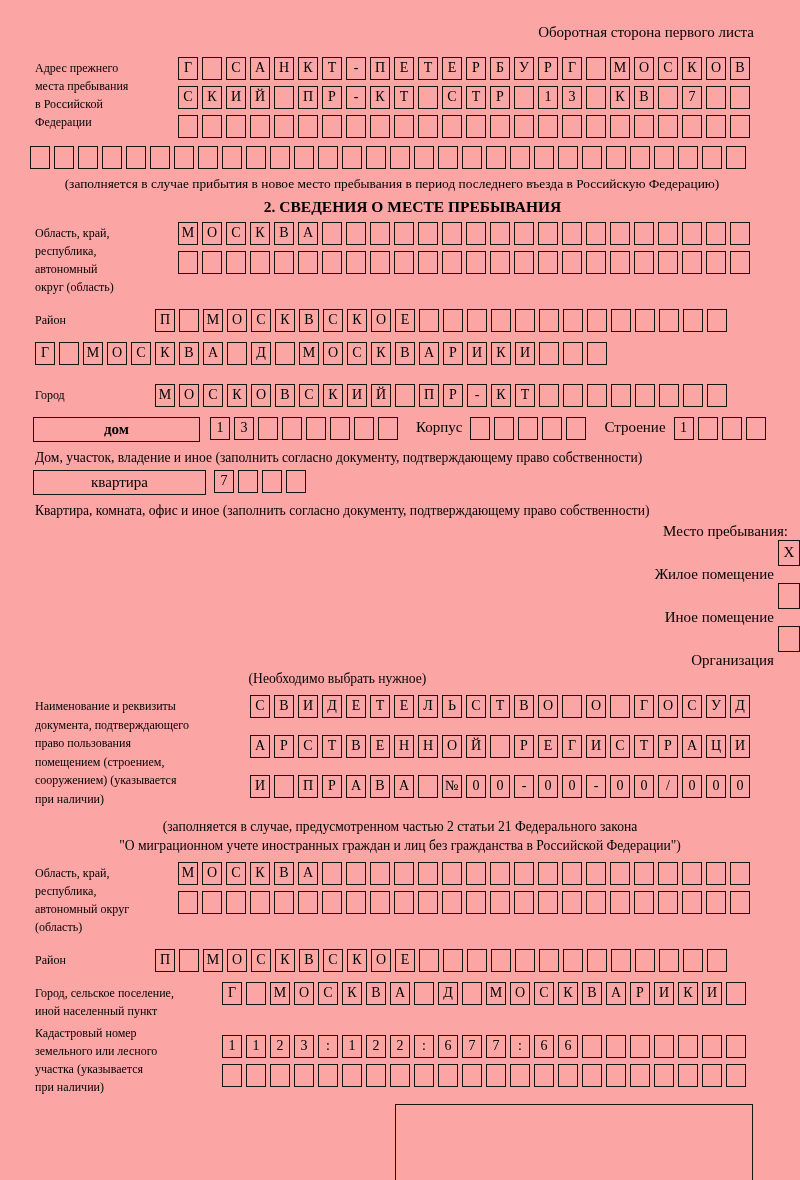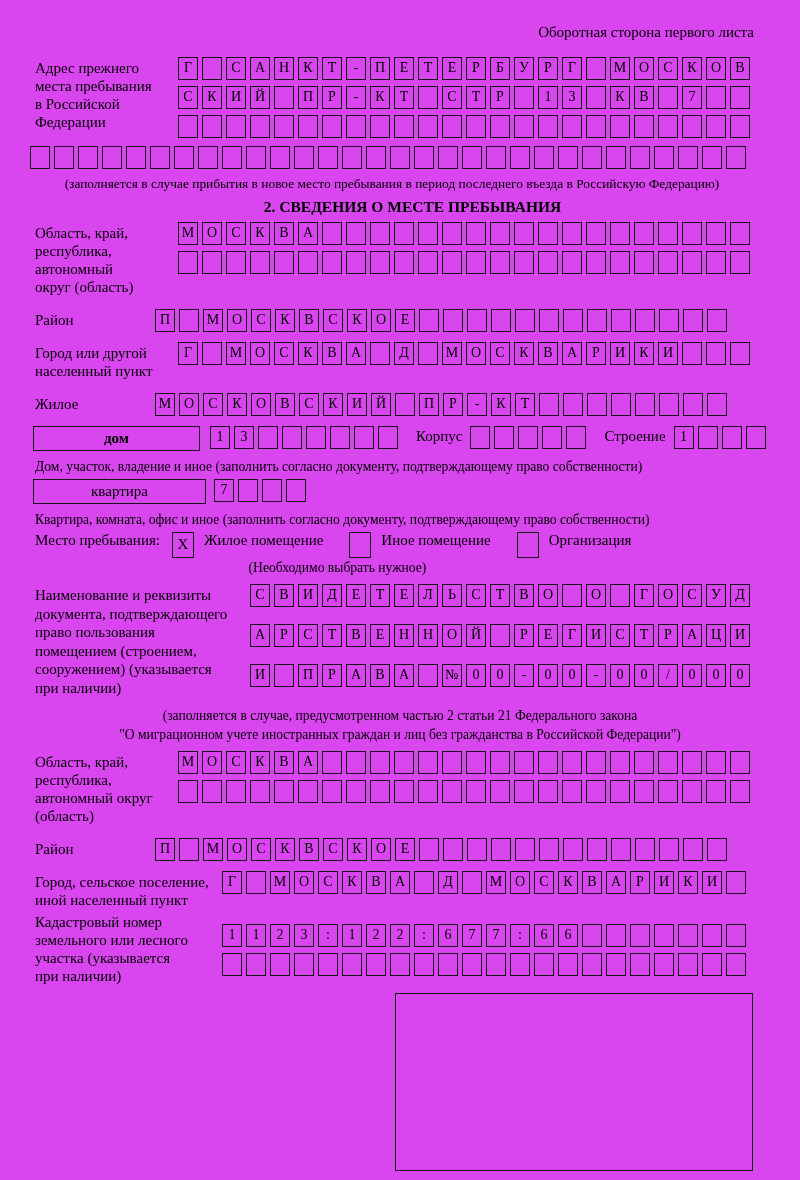--- a/index.html
+++ b/index.html
@@ -1,25 +1,25 @@
 <!DOCTYPE html>
 <html><head>
 <meta charset="utf-8">
 <style>
   html,body{margin:0;padding:0;background:#fff;}
   .page{
     position:relative;width:800px;height:1180px;overflow:hidden;
-    background:#d946ef;color:#000;
+    background:#fca5a5;color:#000;
     font-family:"Liberation Serif","DejaVu Serif",serif;
     font-size:15px;
   }
   .header-note{padding:24px 46px 0 0;text-align:right;font-size:15px;margin-bottom:16px;}
 
   .frow{display:flex;align-items:flex-start;margin-left:35px;}
-  .flabel{flex:none;line-height:18px;font-size:15px;padding-top:2px;}
+  .flabel{flex:none;line-height:18px;font-size:12px;padding-top:2px;}
   .w143{width:143px;}
   .w120{width:120px;}
   .w187{width:187px;}
   .w215{width:215px;}
   .rows{flex:none;}
 
   .boxrow{height:23px;margin-bottom:6px;white-space:nowrap;line-height:0;}
   .cell{
     box-sizing:border-box;display:inline-block;width:20px;height:23px;
     border:1.5px solid #161616;margin-right:4px;
@@ -37,21 +37,21 @@
   .houserow{display:flex;align-items:flex-start;margin:1px 0 3px 33px;white-space:nowrap;}
   .widebox{
     box-sizing:border-box;border:1.5px solid #161616;height:25px;
     text-align:center;line-height:22px;font-size:15px;flex:none;
   }
   .dom-box{width:167px;margin-right:10px;font-weight:bold;}
   .kv-box{width:173px;margin-right:8px;}
   .mid-label{flex:none;margin:2px 8px 0 14px;font-size:15px;}
   .caption{margin:0 0 4px 35px;font-size:13.6px;line-height:17px;}
 
-  .stayrow{display:flex;align-items:flex-start;margin:3px 0 2px 35px;}
+  .stayrow{display:flex;align-items:flex-end;margin:3px 0 2px 35px;flex-direction:column;}
   .stay-label{margin-right:12px;}
   .checkbox{
     box-sizing:border-box;width:22px;height:26px;border:1.5px solid #161616;
     text-align:center;line-height:23px;font-size:15px;flex:none;
   }
   .opt-label{margin:0 26px 0 10px;}
   .choose-note{margin:0 0 8px 240px;width:195px;text-align:center;font-size:13.6px;}
 
   .doc-label{line-height:18.6px;}
   .doc-rows .boxrow{margin-bottom:17px;}
@@ -103,31 +103,27 @@
   </div>
 
   <div class="frow grp-tight">
     <div class="flabel w120">Район</div>
     <div class="rows">
       <div class="boxrow"><span class="cell">П</span><span class="cell"></span><span class="cell">М</span><span class="cell">О</span><span class="cell">С</span><span class="cell">К</span><span class="cell">В</span><span class="cell">С</span><span class="cell">К</span><span class="cell">О</span><span class="cell">Е</span><span class="cell"></span><span class="cell"></span><span class="cell"></span><span class="cell"></span><span class="cell"></span><span class="cell"></span><span class="cell"></span><span class="cell"></span><span class="cell"></span><span class="cell"></span><span class="cell"></span><span class="cell"></span><span class="cell"></span></div>
     </div>
   </div>
 
   <div class="frow grp">
-    <div class="flabel w143">
-      <div>Город или другой</div>
-      <div>населенный пункт</div>
-    </div>
     <div class="rows">
       <div class="boxrow"><span class="cell">Г</span><span class="cell"></span><span class="cell">М</span><span class="cell">О</span><span class="cell">С</span><span class="cell">К</span><span class="cell">В</span><span class="cell">А</span><span class="cell"></span><span class="cell">Д</span><span class="cell"></span><span class="cell">М</span><span class="cell">О</span><span class="cell">С</span><span class="cell">К</span><span class="cell">В</span><span class="cell">А</span><span class="cell">Р</span><span class="cell">И</span><span class="cell">К</span><span class="cell">И</span><span class="cell"></span><span class="cell"></span><span class="cell"></span></div>
     </div>
   </div>
 
   <div class="frow grp-tight">
-    <div class="flabel w120">Жилое</div>
+    <div class="flabel w120">Город</div>
     <div class="rows">
       <div class="boxrow"><span class="cell">М</span><span class="cell">О</span><span class="cell">С</span><span class="cell">К</span><span class="cell">О</span><span class="cell">В</span><span class="cell">С</span><span class="cell">К</span><span class="cell">И</span><span class="cell">Й</span><span class="cell"></span><span class="cell">П</span><span class="cell">Р</span><span class="cell">-</span><span class="cell">К</span><span class="cell">Т</span><span class="cell"></span><span class="cell"></span><span class="cell"></span><span class="cell"></span><span class="cell"></span><span class="cell"></span><span class="cell"></span><span class="cell"></span></div>
     </div>
   </div>
 
   <div class="houserow">
     <span class="widebox dom-box">дом</span>
     <span class="boxrow"><span class="cell">1</span><span class="cell">3</span><span class="cell"></span><span class="cell"></span><span class="cell"></span><span class="cell"></span><span class="cell"></span><span class="cell"></span></span>
     <span class="mid-label">Корпус</span>
     <span class="boxrow"><span class="cell"></span><span class="cell"></span><span class="cell"></span><span class="cell"></span><span class="cell"></span></span>

